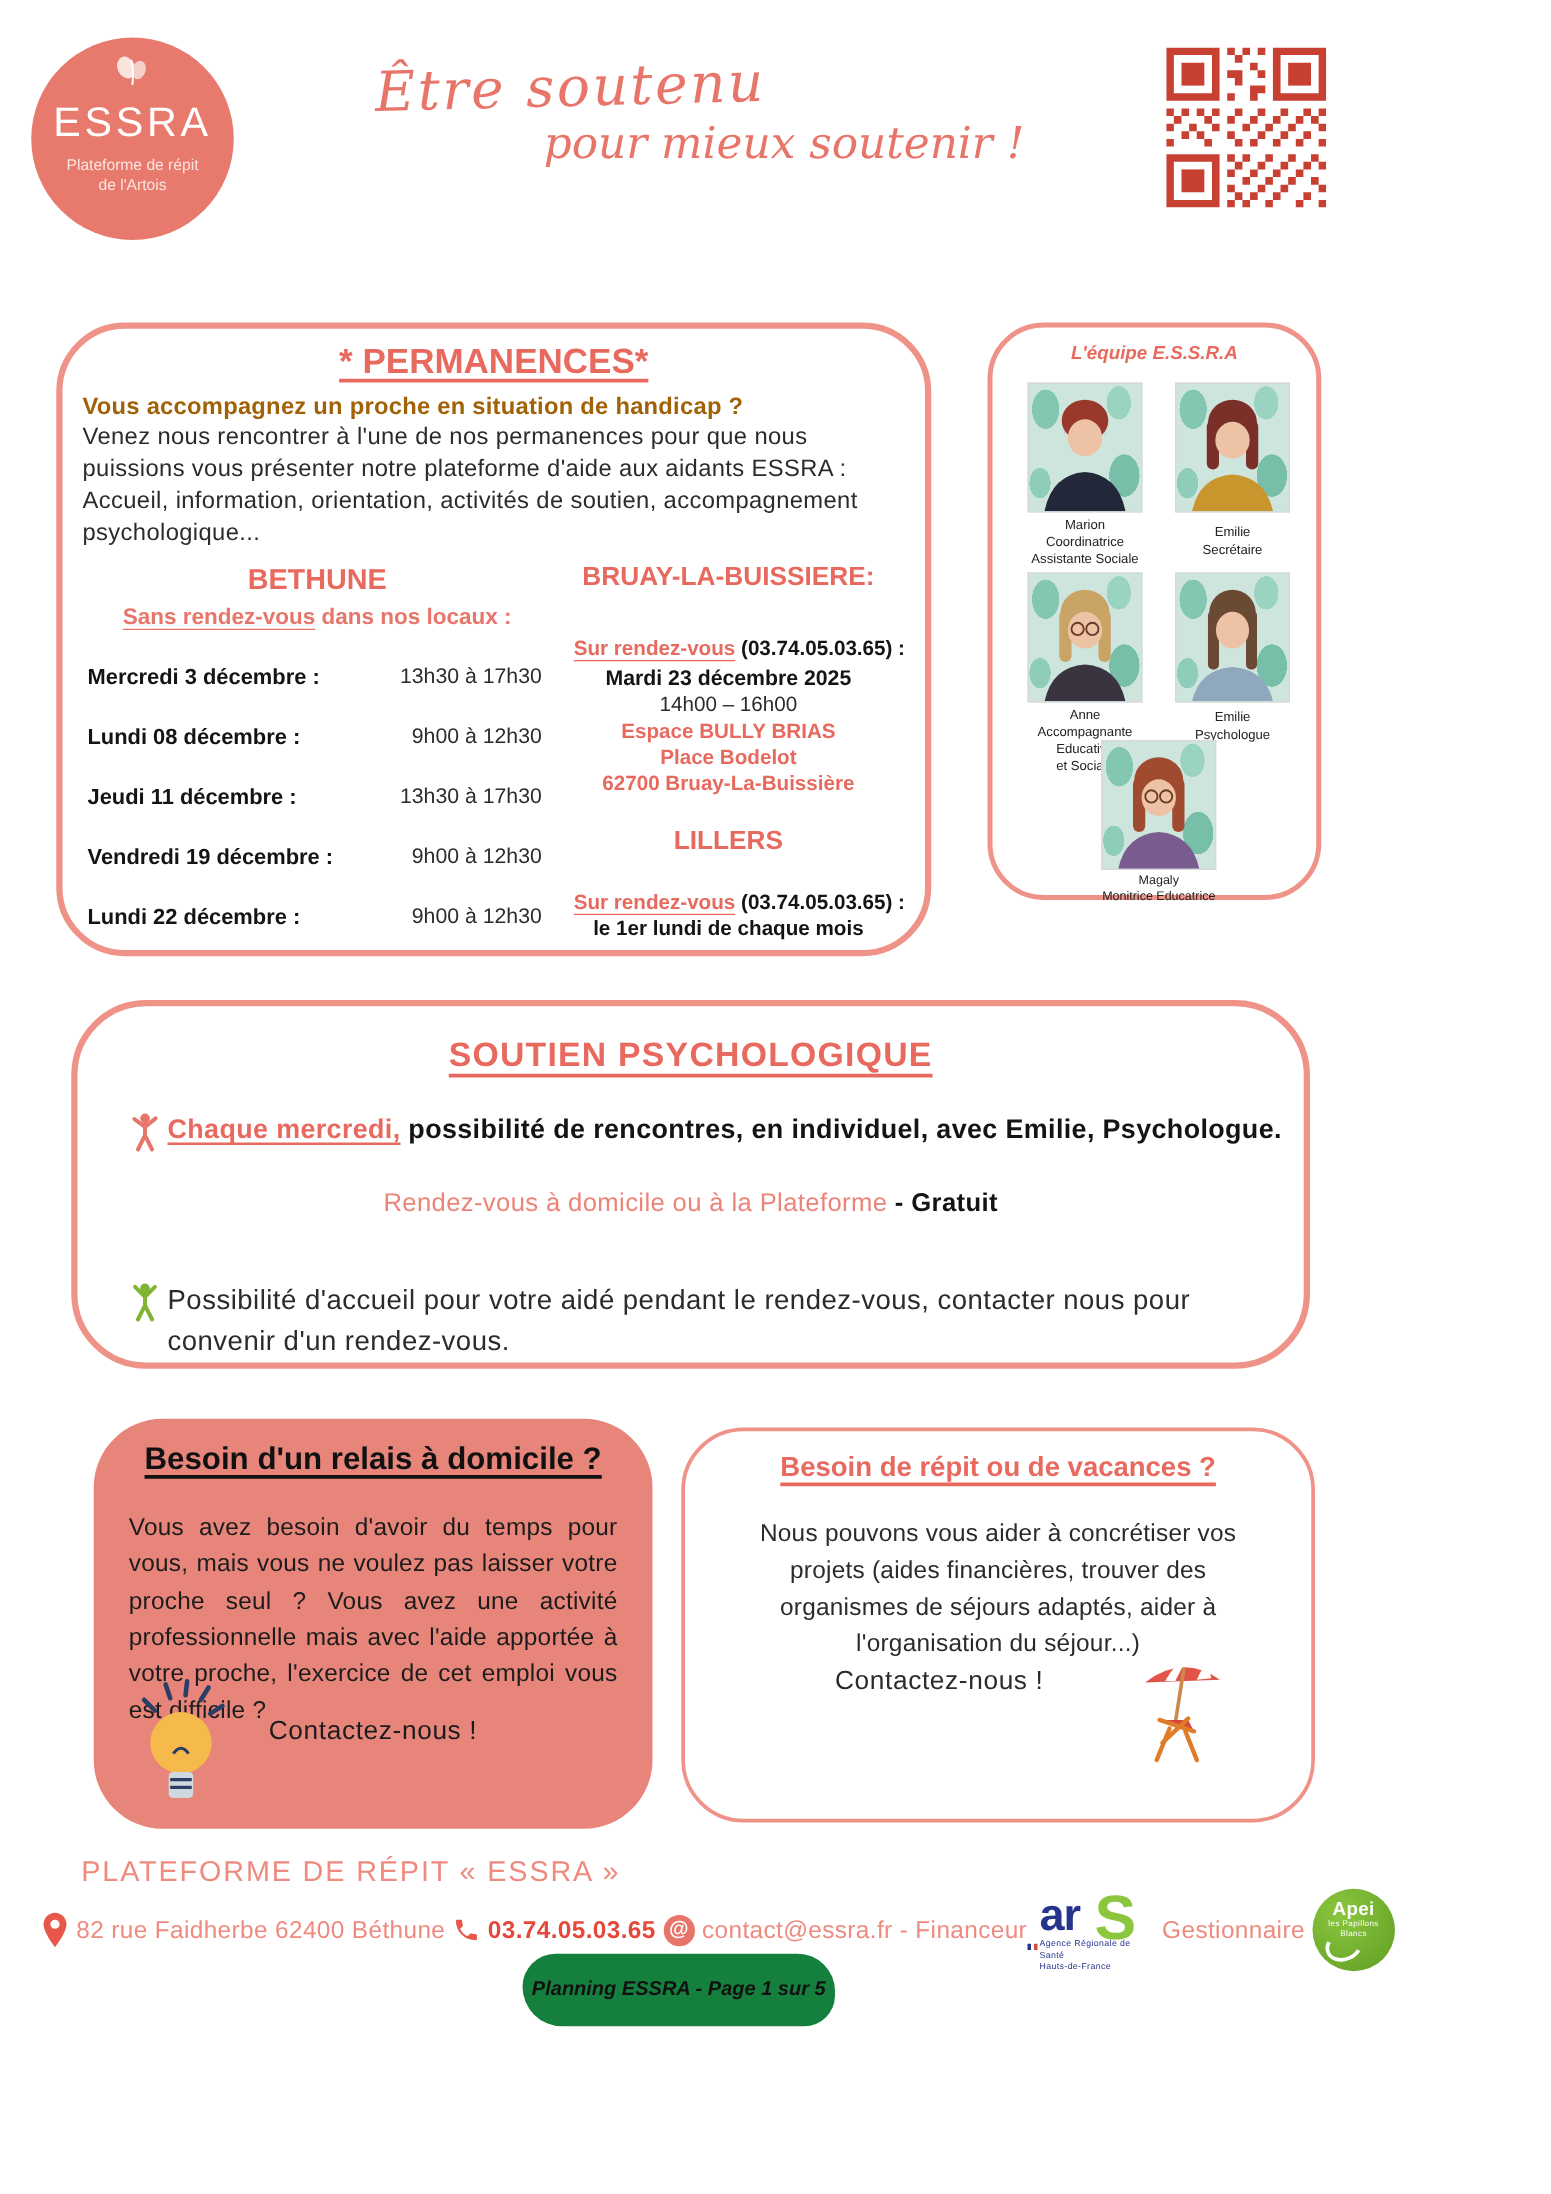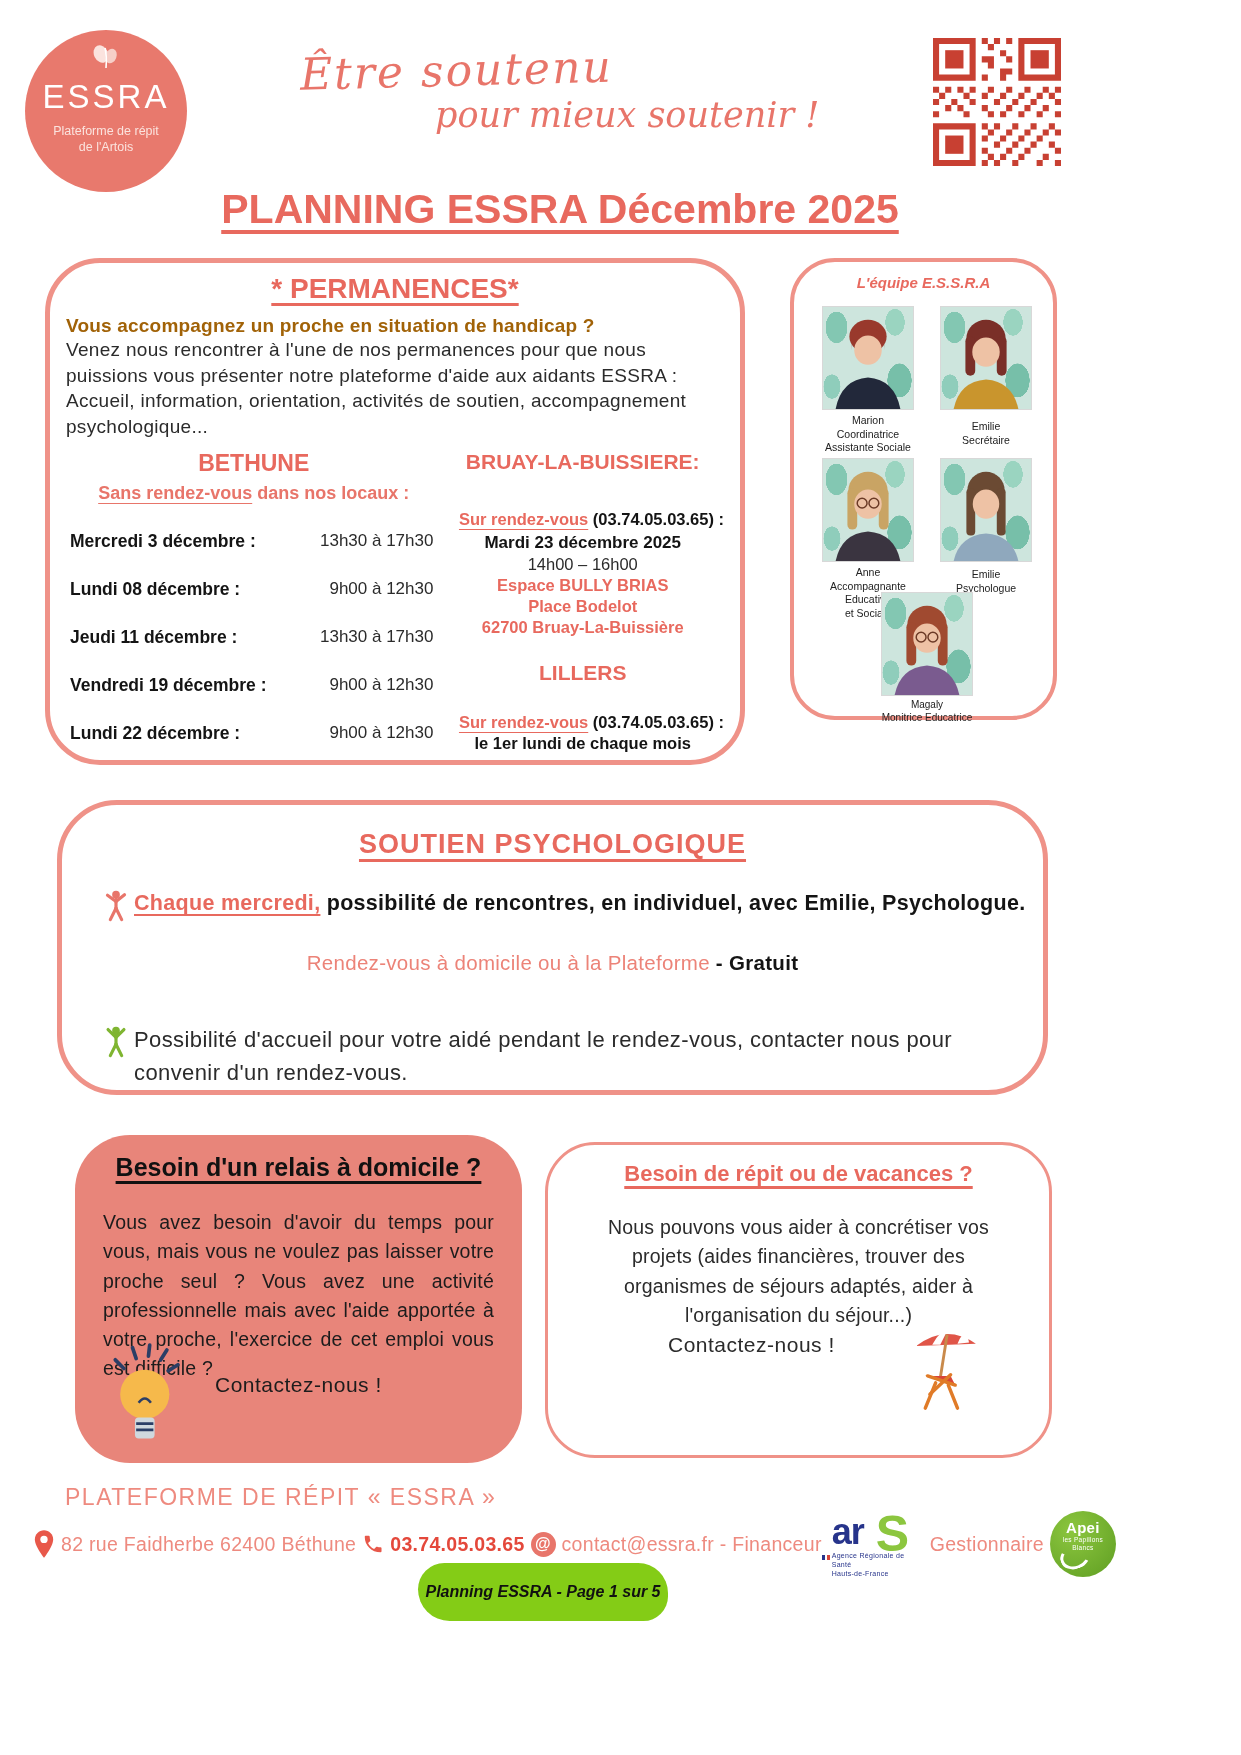--- a/index.html
+++ b/index.html
@@ -124,21 +124,21 @@
   .ars-flag { position:absolute; left:-6px; top:44px; width:8px; height:5px;
               background:linear-gradient(90deg, #27348b 33%, #fff 33% 66%, #d8453a 66%); }
   .apei { position:relative; width:66px; height:66px; flex:0 0 66px; border-radius:50%;
           background:radial-gradient(circle at 35% 30%, #8cc63f, #5f9e22); text-align:center; color:#fff; }
   .apei-name { display:block; font-size:15px; font-weight:bold; margin-top:8px; }
   .apei-sub { display:block; font-size:6.5px; white-space:pre-line; line-height:1.3; }
   .apei-swoosh { position:absolute; left:10px; top:34px; width:30px; height:24px;
                  border:3px solid #ffffff; border-color:transparent transparent #fff #fff; border-radius:50%; transform:rotate(-20deg); }
 
   .page-badge { position:absolute; left:418px; top:1563px; width:250px; height:58px;
-                background:#84cc16; border-radius:30px 34px 28px 36px;
+                background:#15803d; border-radius:30px 34px 28px 36px;
                 display:flex; align-items:center; justify-content:center;
                 font-size:16px; font-weight:bold; font-style:italic; color:#111; }
   .page-badge:after { content:""; position:absolute; left:-14px; top:18px; width:40px; height:30px;
                       background:#ef8d82; border-radius:50%; z-index:-1; }
 </style>
 </head>
 <body>
 
 <div class="page">
 
@@ -175,21 +175,20 @@
                M48 84h6v6h-6zM60 84h6v6h-6zM78 84h6v6h-6zM96 84h6v6h-6zM114 84h6v6h-6z
                M54 90h6v6h-6zM72 90h6v6h-6zM90 90h6v6h-6zM108 90h6v6h-6zM120 90h6v6h-6z
                M48 96h6v6h-6zM66 96h6v6h-6zM84 96h6v6h-6zM102 96h6v6h-6z
                M60 102h6v6h-6zM78 102h6v6h-6zM96 102h6v6h-6zM114 102h6v6h-6z
                M48 108h6v6h-6zM72 108h6v6h-6zM90 108h6v6h-6zM120 108h6v6h-6z
                M54 114h6v6h-6zM66 114h6v6h-6zM84 114h6v6h-6zM108 114h6v6h-6z
                M48 120h6v6h-6zM60 120h6v6h-6zM78 120h6v6h-6zM102 120h6v6h-6zM120 120h6v6h-6z"></path>
     </g>
   </svg>
 
-  <div class="main-title">PLANNING ESSRA Décembre 2025</div>
 
   <div class="perm-box">
     <div class="perm-title">* PERMANENCES*</div>
     <div class="perm-intro-bold">Vous accompagnez un proche en situation de handicap ?</div>
     <div class="perm-intro">Venez nous rencontrer à l'une de nos permanences pour que nous puissions vous présenter notre plateforme d'aide aux aidants ESSRA : Accueil, information, orientation, activités de soutien, accompagnement psychologique...</div>
     <div class="perm-cols">
       <div class="perm-col-left">
         <div class="city-title">BETHUNE</div>
         <div class="bethune-sub">
           <span class="u">Sans rendez-vous</span><span> dans nos locaux :</span>

